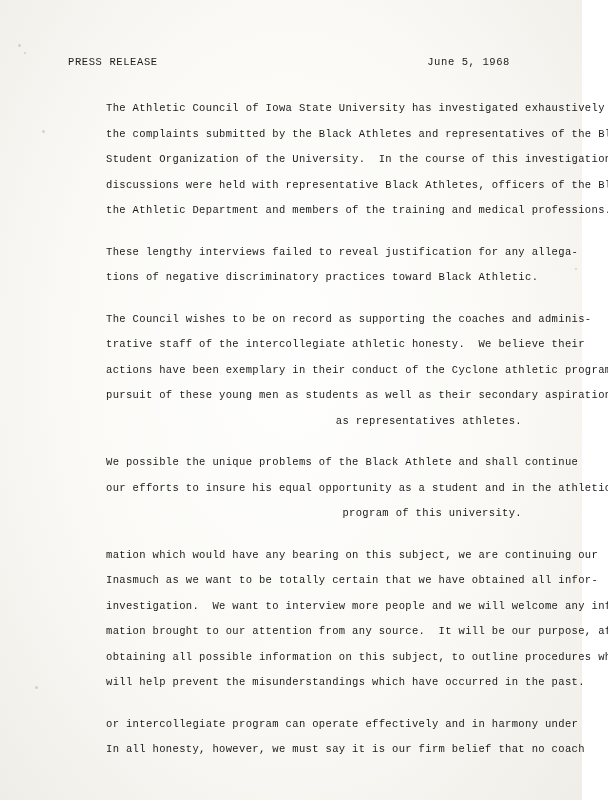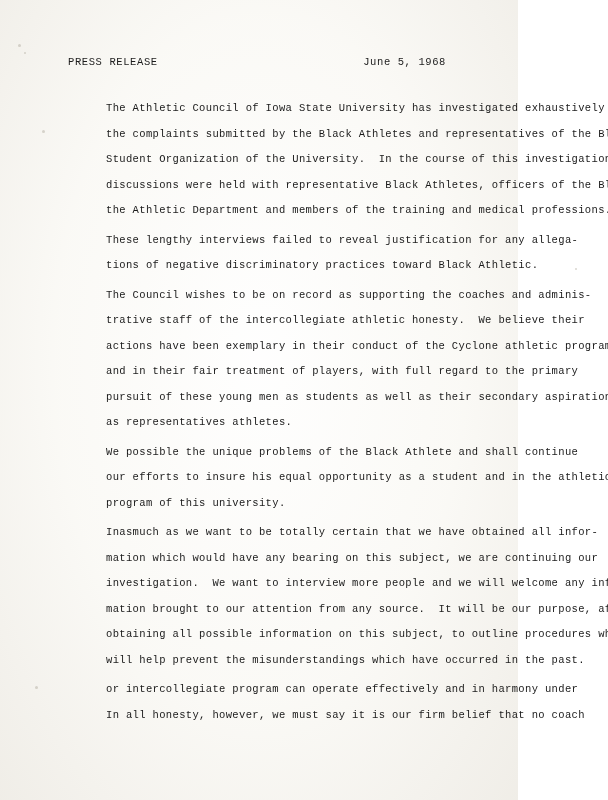--- a/index.html
+++ b/index.html
@@ -8,21 +8,21 @@
     background: #ffffff;
   }
   body {
     width: 608px;
     height: 800px;
     overflow: hidden;
     font-family: "Liberation Mono", "DejaVu Sans Mono", monospace;
   }
   .page {
     position: relative;
-    width: 518px;
+    width: 582px;
     height: 800px;
     background: #fbfaf7;
     box-sizing: border-box;
     padding-left: 11px;
   }
   
   .paper-tint {
     position: absolute;
     inset: 0;
     background:
@@ -58,28 +58,29 @@
   }
   .header-right {
     white-space: nowrap;
     padding-right: 12px;
   }
   .body-text {
     font-size: 10.5px;
     line-height: 25.5px;
     color: #1a1a1a;
     letter-spacing: 0.35px;
+    text-align: right;
   }
   .para {
     margin: 0 0 0 0;
     text-indent: 38px;
     white-space: normal;
   }
   .para + .para {
-    margin-top: 4px;
+    margin-top: 16px;
   }
   .line {
     display: block;
     white-space: pre;
   }
   .line.indent {
     text-indent: 38px;
   }
 </style>
 </head>
@@ -113,34 +114,33 @@
 
       <div class="para">
         <span class="line indent">These lengthy interviews failed to reveal justification for any allega-</span>
         <span class="line">tions of negative discriminatory practices toward Black Athletic.</span>
       </div>
 
       <div class="para">
         <span class="line indent">The Council wishes to be on record as supporting the coaches and adminis-</span>
         <span class="line">trative staff of the intercollegiate athletic honesty.  We believe their</span>
         <span class="line">actions have been exemplary in their conduct of the Cyclone athletic program</span>
-        <span class="line">and in their fair treatment of players, with full regard to the primary</span>
         <span class="line">pursuit of these young men as students as well as their secondary aspirations</span>
         <span class="line">as representatives athletes.</span>
       </div>
 
       <div class="para">
         <span class="line indent">We possible the unique problems of the Black Athlete and shall continue</span>
         <span class="line">our efforts to insure his equal opportunity as a student and in the athletic</span>
         <span class="line">program of this university.</span>
       </div>
 
       <div class="para">
+        <span class="line">mation which would have any bearing on this subject, we are continuing our</span>
         <span class="line indent">Inasmuch as we want to be totally certain that we have obtained all infor-</span>
-        <span class="line">mation which would have any bearing on this subject, we are continuing our</span>
         <span class="line">investigation.  We want to interview more people and we will welcome any infor-</span>
         <span class="line">mation brought to our attention from any source.  It will be our purpose, after</span>
         <span class="line">obtaining all possible information on this subject, to outline procedures which</span>
         <span class="line">will help prevent the misunderstandings which have occurred in the past.</span>
       </div>
 
       <div class="para">
         <span class="line">or intercollegiate program can operate effectively and in harmony under</span>
         <span class="line indent">In all honesty, however, we must say it is our firm belief that no coach</span>
       </div>

